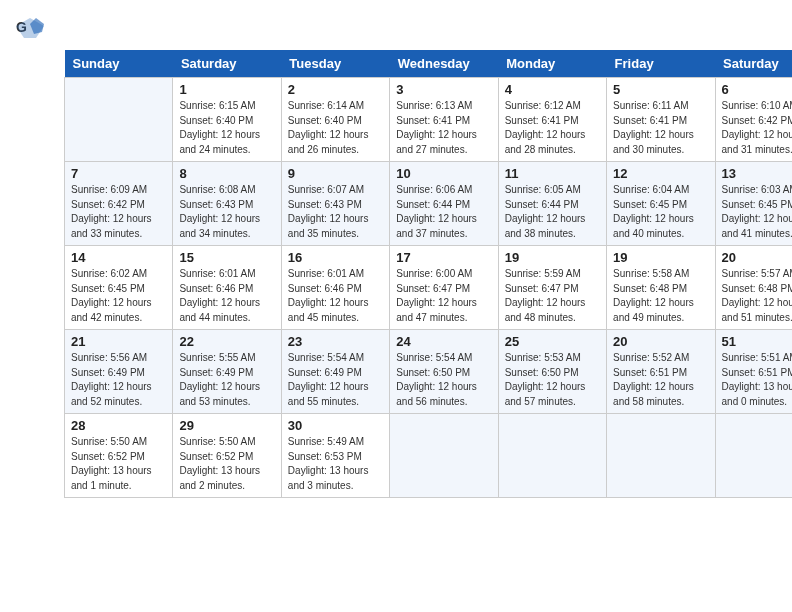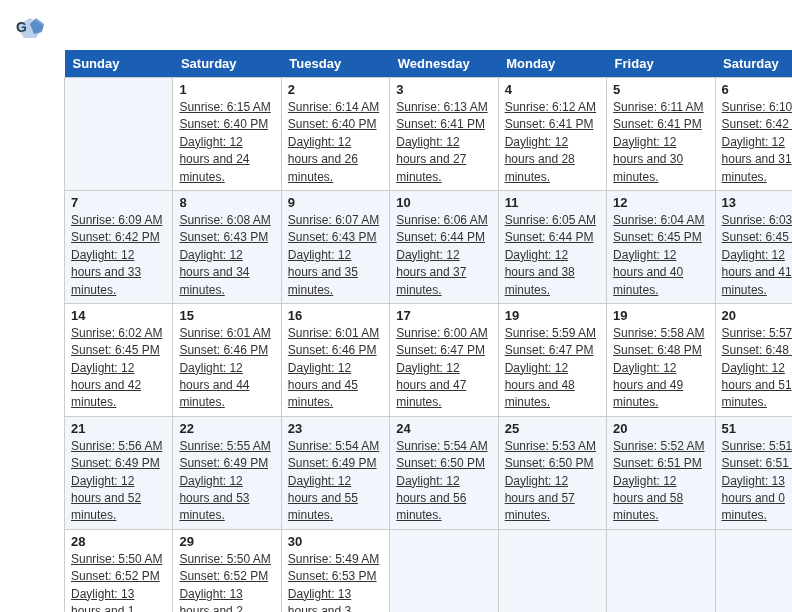--- a/index.html
+++ b/index.html
@@ -72,24 +72,23 @@
       background: #f9f9f9;
     }
     .day-number {
       font-size: 13px;
       font-weight: bold;
       color: #222;
       display: block;
       margin-bottom: 2px;
     }
     .day-info {
-      font-size: 12px;
+      font-size: 10px;
       color: #333;
       line-height: 1.45;
-      text-decoration: underline;
     }
     tbody tr:nth-child(odd) td {
       background-color: #fff;
     }
     tbody tr:nth-child(even) td {
       background-color: #f2f6fc;
     }
     tbody tr td.empty {
       background-color: #f2f6fc;
     }

